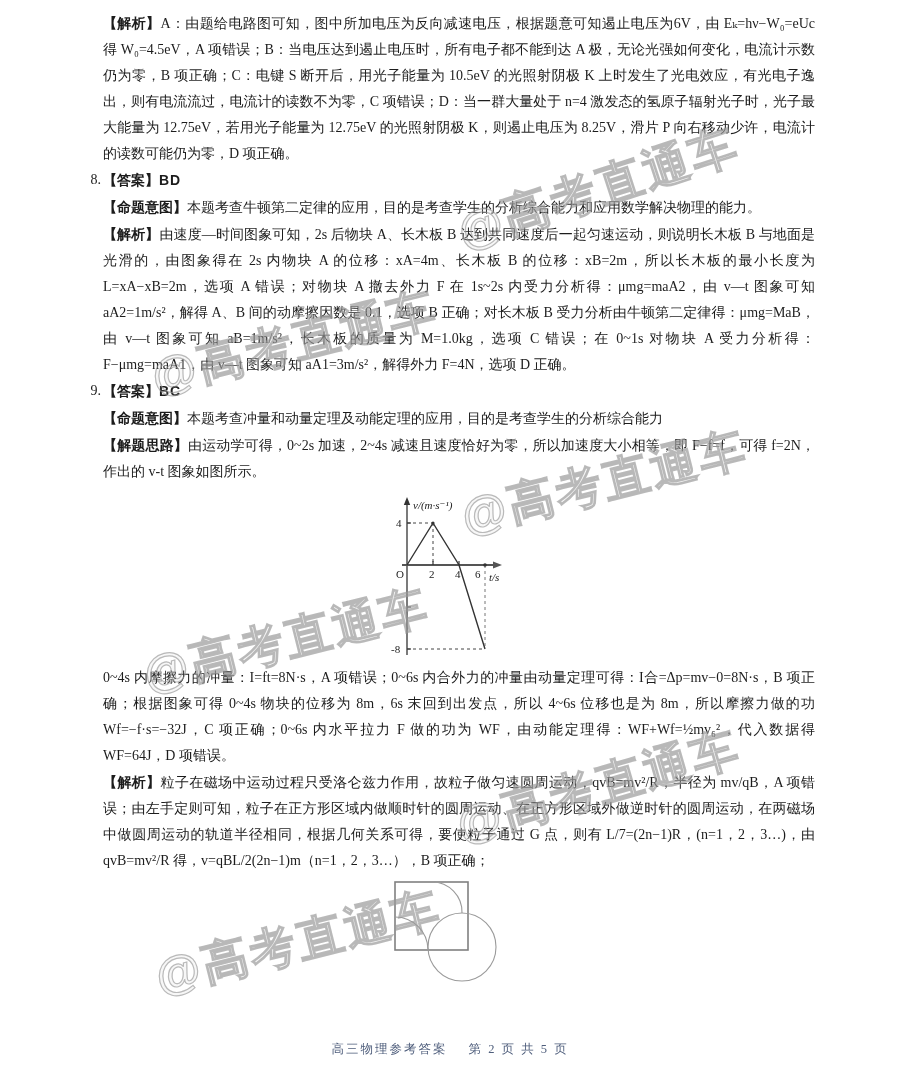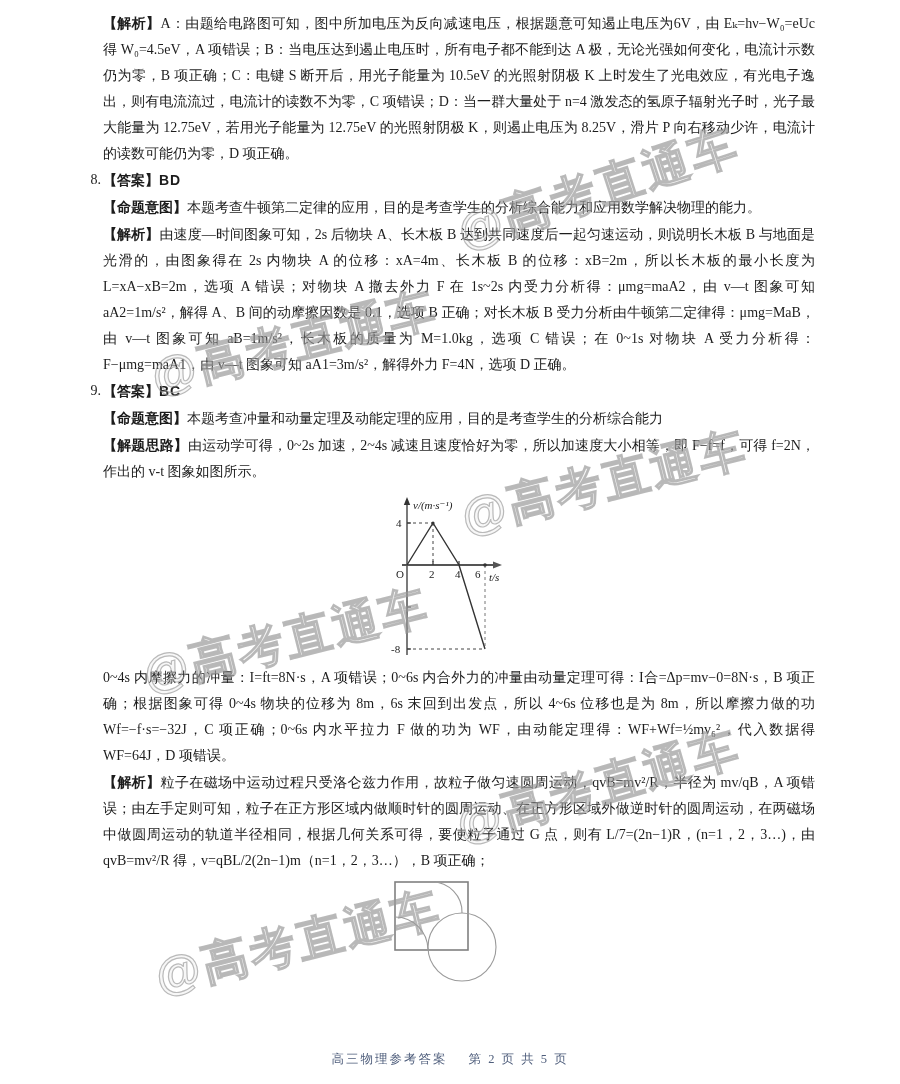--- a/index.html
+++ b/index.html
@@ -19,21 +19,21 @@
   }
   .lbl{font-weight:700;font-family:"Liberation Sans","DejaVu Sans",sans-serif;}
   .ans{font-weight:700;font-family:"Liberation Sans","DejaVu Sans",sans-serif;letter-spacing:1px;}
   .fig{position:relative;}
   .fig1{margin:8px 0 4px 288px;width:160px;height:168px;}
   .fig2{margin:6px 0 0 290px;width:115px;height:112px;}
   svg{display:block;}
   .axis-txt{font-family:"Liberation Serif","DejaVu Serif",serif;font-size:11px;font-style:italic;fill:#222;}
   .tick-txt{font-family:"Liberation Serif","DejaVu Serif",serif;font-size:11px;fill:#222;font-style:normal;}
   .footer{
-    position:absolute;left:0;right:0;bottom:16px;text-align:center;
+    position:absolute;left:0;right:0;bottom:26px;text-align:center;
     font-size:12.5px;color:#4f5e7c;letter-spacing:2px;
     font-family:"Liberation Serif","DejaVu Serif",serif;
   }
   .footer span{margin:0 8px;}
   .wm{
     position:absolute;white-space:nowrap;pointer-events:none;
     font-family:"Liberation Sans","DejaVu Sans",sans-serif;
     font-size:46px;font-weight:700;letter-spacing:3px;
     color:rgba(190,190,190,0.12);
     -webkit-text-stroke:1.2px rgba(150,150,150,0.65);

